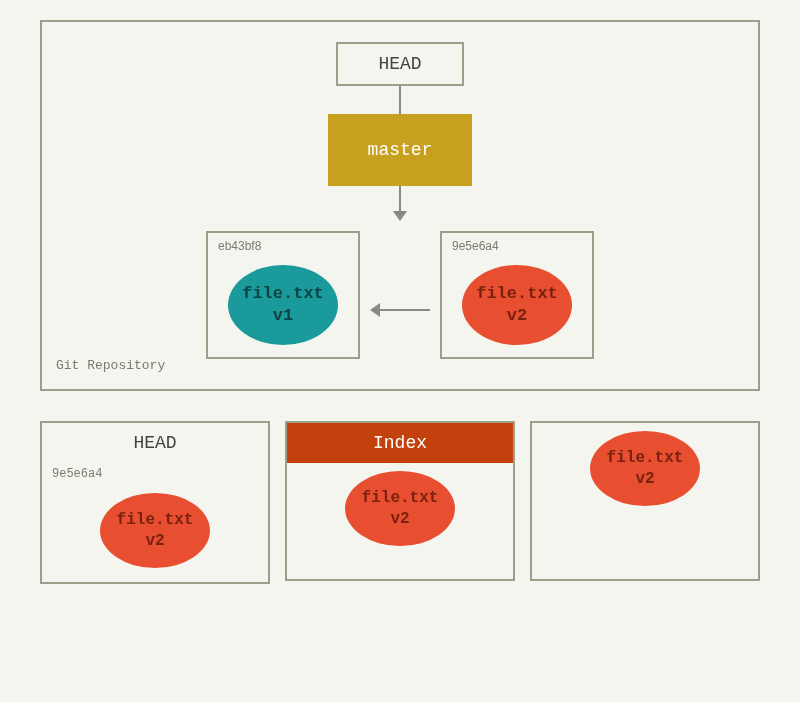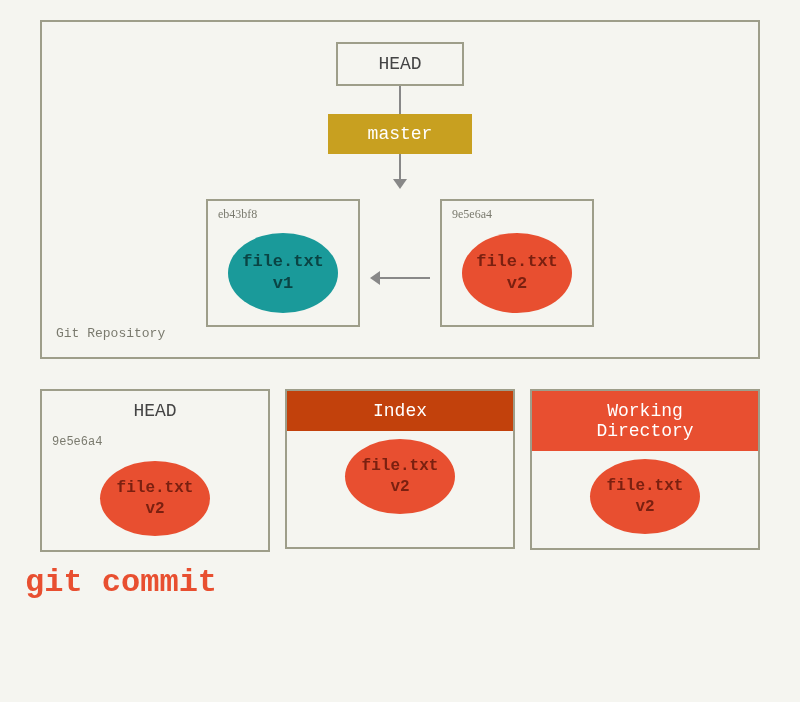--- a/index.html
+++ b/index.html
@@ -60,21 +60,21 @@
     }
 
     .vertical-line {
       width: 2px;
       height: 28px;
       background: #888;
     }
 
     .master-box {
       background: #c8a020;
-      padding: 10px 40px;
+      padding: 26px 40px;
       font-size: 18px;
       color: #fff;
       font-family: 'Courier New', Courier, monospace;
       margin-bottom: 0px;
     }
 
     .arrow-down {
       display: flex;
       flex-direction: column;
       align-items: center;
@@ -112,21 +112,21 @@
       align-items: center;
       position: relative;
     }
 
     .commit-hash {
       font-size: 12px;
       color: #7a7a6e;
       position: absolute;
       top: 6px;
       left: 10px;
-      font-family: Liberation Serif, serif;
+      font-family: Liberation Sans, sans-serif;
     }
 
     .blob-oval {
       background: #e84f30;
       border-radius: 50%;
       width: 110px;
       height: 80px;
       display: flex;
       align-items: center;
       justify-content: center;
@@ -325,27 +325,24 @@
       <div class="bottom-box-header teal-bg">Index</div>
       <div class="bottom-blob">
         <span class="bottom-blob-text">
           <span>file.txt</span><br>
           <span>v2</span>
         </span>
       </div>
     </div>
 
     <div class="bottom-box">
-      <div class="bottom-box-header orange-bg" style="white-space: pre-line;">Working
-Directory</div>
       <div class="bottom-blob">
         <span class="bottom-blob-text">
           <span>file.txt</span><br>
           <span>v2</span>
         </span>
       </div>
     </div>
 
   </div>
 
-  <div class="git-commit-label">git commit</div>
 
 </div>
 
 </body></html>

